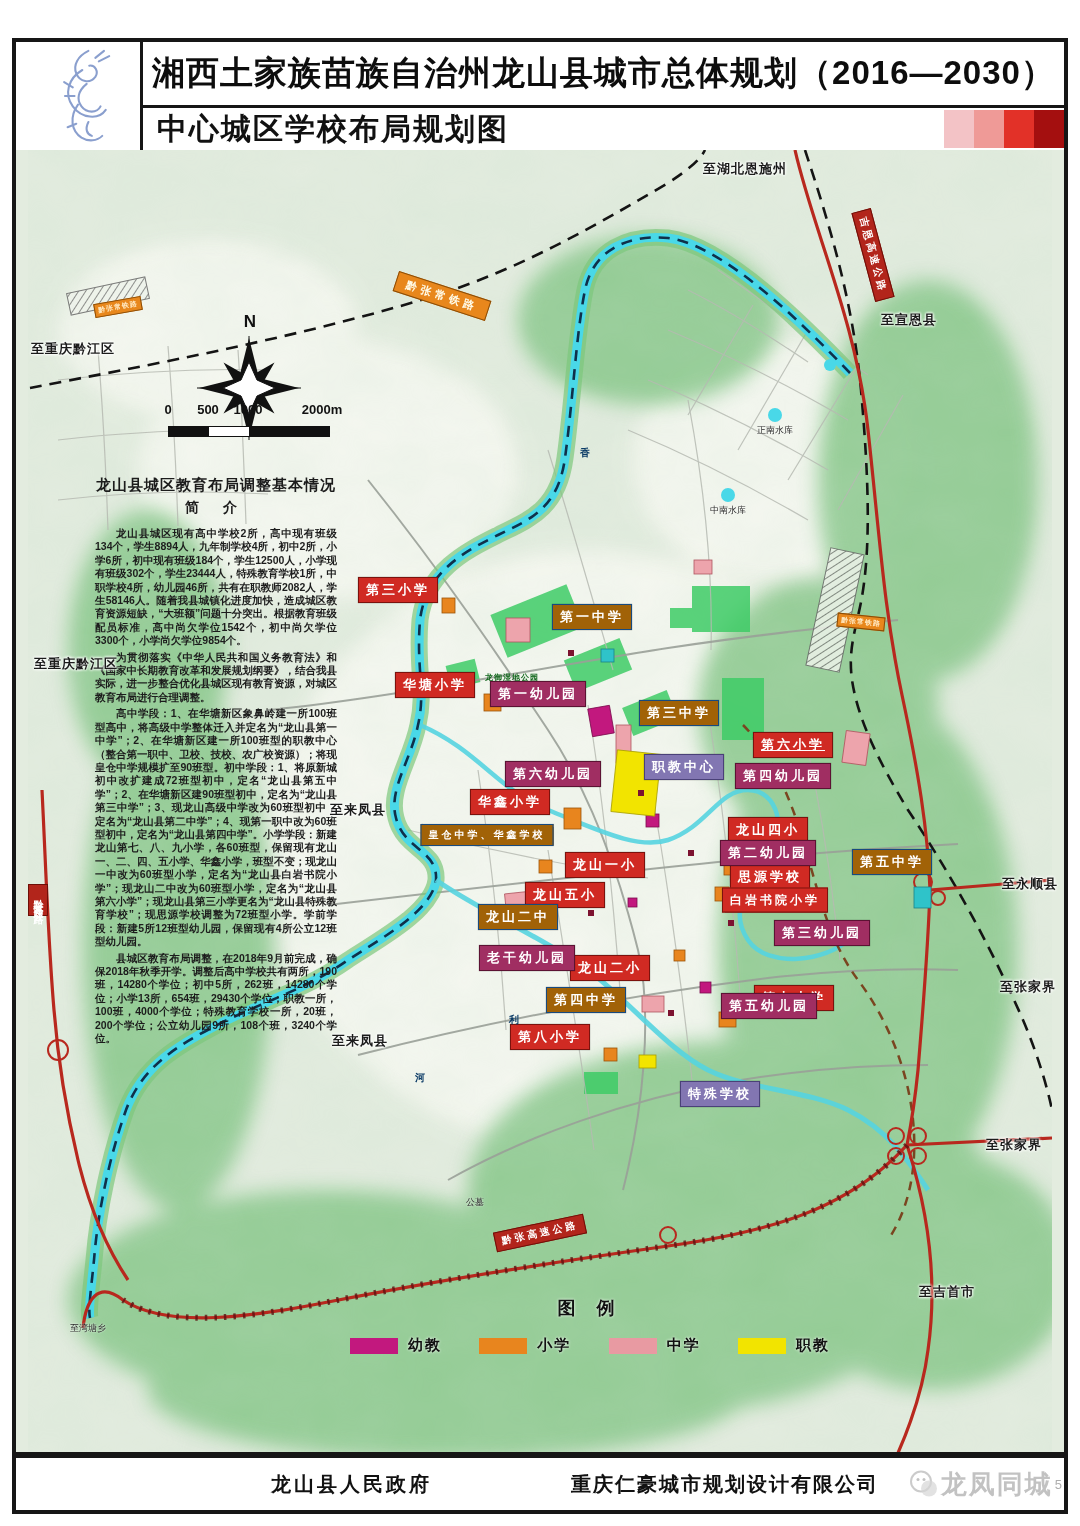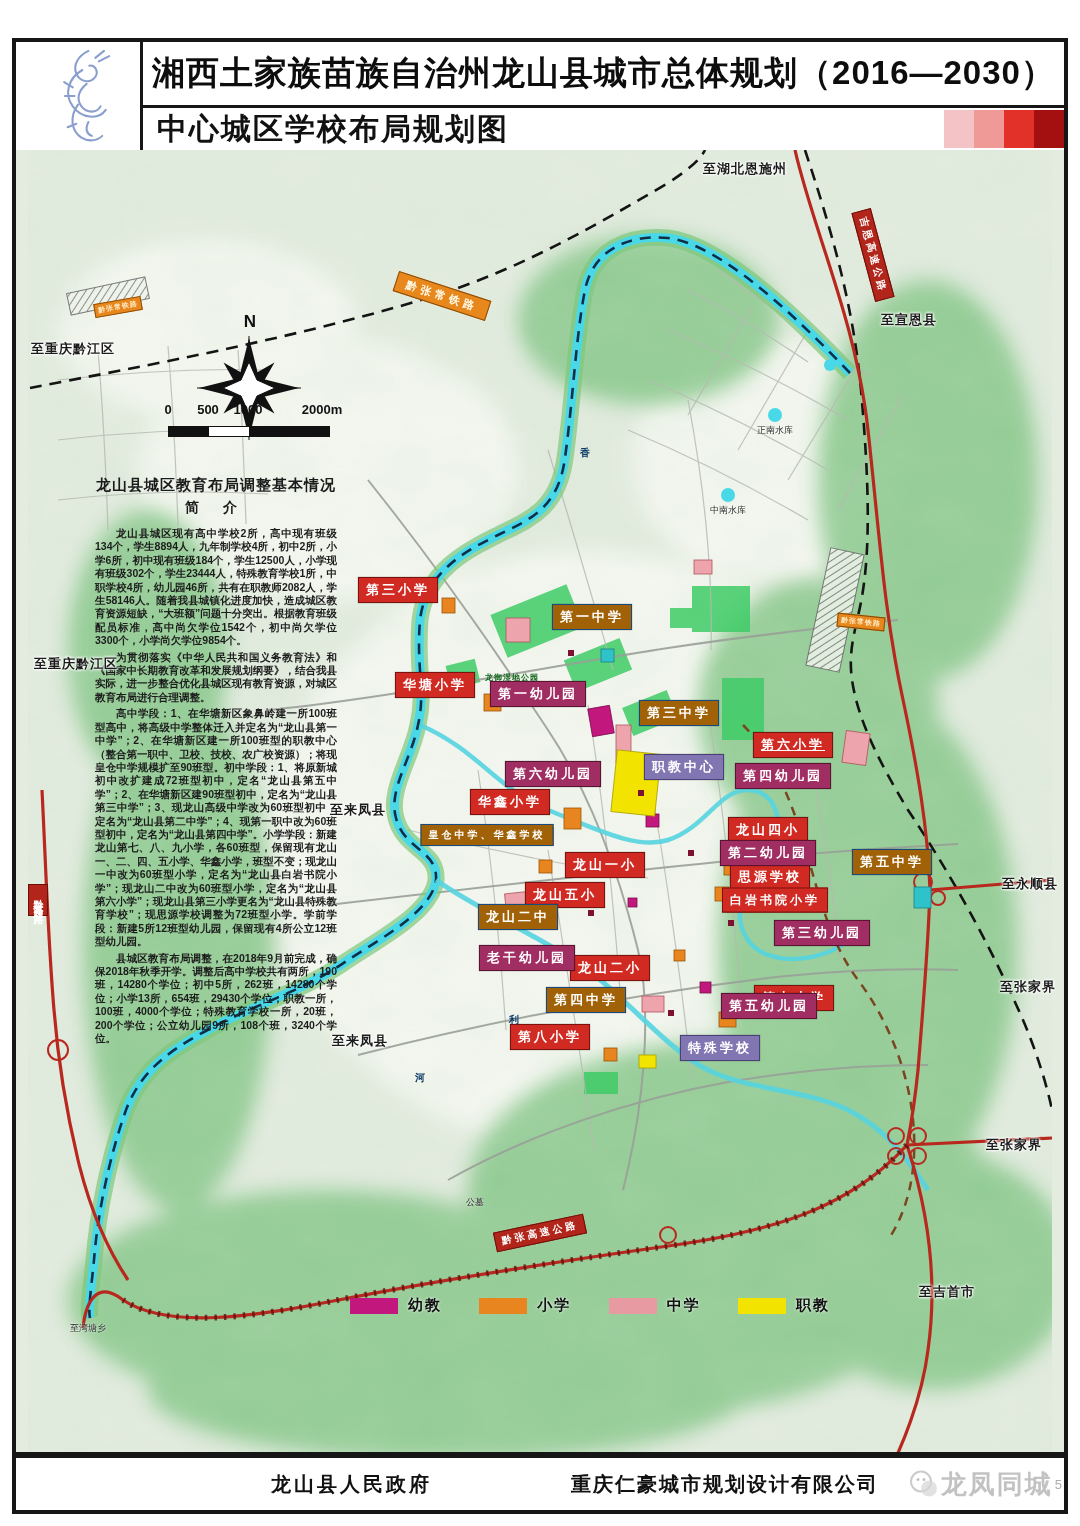--- a/index.html
+++ b/index.html
@@ -312,21 +312,21 @@
           <div class="mlbl ms" style="left: 558px; top: 850px; transform: translate(-50%, -50%) rotate(0deg);">第四中学</div>
           <div class="mlbl ms" style="left: 459px; top: 685px; font-size: 10px; transform: translate(-50%, -50%) rotate(0deg);">皇仓中学、华鑫学校</div>
           <div class="mlbl kg" style="left: 510px; top: 544px; transform: translate(-50%, -50%) rotate(0deg);">第一幼儿园</div>
           <div class="mlbl kg" style="left: 525px; top: 624px; transform: translate(-50%, -50%) rotate(0deg);">第六幼儿园</div>
           <div class="mlbl kg" style="left: 755px; top: 626px; transform: translate(-50%, -50%) rotate(0deg);">第四幼儿园</div>
           <div class="mlbl kg" style="left: 740px; top: 703px; transform: translate(-50%, -50%) rotate(0deg);">第二幼儿园</div>
           <div class="mlbl kg" style="left: 794px; top: 783px; transform: translate(-50%, -50%) rotate(0deg);">第三幼儿园</div>
           <div class="mlbl kg" style="left: 741px; top: 856px; transform: translate(-50%, -50%) rotate(0deg);">第五幼儿园</div>
           <div class="mlbl kg" style="left: 499px; top: 808px; transform: translate(-50%, -50%) rotate(0deg);">老干幼儿园</div>
           <div class="mlbl voc" style="left: 656px; top: 605px; transform: translate(-50%, -50%) rotate(0deg); margin-top: 12px;">职教中心</div>
-          <div class="mlbl voc" style="left: 692px; top: 898px; transform: translate(-50%, -50%) rotate(0deg);">特殊学校</div>
+          <div class="mlbl voc" style="left: 692px; top: 944px; transform: translate(-50%, -50%) rotate(0deg);">特殊学校</div>
           <div class="mlbl dir" style="left: 717px; top: 19px; transform: translate(-50%, -50%) rotate(0deg);">至湖北恩施州</div>
           <div class="mlbl dir" style="left: 45px; top: 199px; transform: translate(-50%, -50%) rotate(0deg);">至重庆黔江区</div>
           <div class="mlbl dir" style="left: 48px; top: 514px; transform: translate(-50%, -50%) rotate(0deg);">至重庆黔江区</div>
           <div class="mlbl dir" style="left: 330px; top: 660px; transform: translate(-50%, -50%) rotate(0deg);">至来凤县</div>
           <div class="mlbl dir" style="left: 332px; top: 891px; transform: translate(-50%, -50%) rotate(0deg);">至来凤县</div>
           <div class="mlbl dir" style="left: 881px; top: 170px; transform: translate(-50%, -50%) rotate(0deg);">至宣恩县</div>
           <div class="mlbl dir" style="left: 1002px; top: 734px; transform: translate(-50%, -50%) rotate(0deg);">至永顺县</div>
           <div class="mlbl dir" style="left: 1000px; top: 837px; transform: translate(-50%, -50%) rotate(0deg);">至张家界</div>
           <div class="mlbl dir" style="left: 986px; top: 995px; transform: translate(-50%, -50%) rotate(0deg);">至张家界</div>
           <div class="mlbl dir" style="left: 919px; top: 1142px; transform: translate(-50%, -50%) rotate(0deg);">至吉首市</div>
@@ -340,20 +340,21 @@
           <div class="mlbl riv" style="left: 392px; top: 928px; transform: translate(-50%, -50%) rotate(0deg);">河</div>
           <div class="mlbl rail" style="left: 414px; top: 146px; transform: translate(-50%, -50%) rotate(18deg);">黔张常铁路</div>
           <div class="mlbl railsm" style="left: 90px; top: 157px; transform: translate(-50%, -50%) rotate(-10deg);">黔张常铁路</div>
           <div class="mlbl railsm" style="left: 833px; top: 472px; transform: translate(-50%, -50%) rotate(6deg);">黔张常铁路</div>
           <div class="mlbl hwyv" style="left: 10px; top: 750px; transform: translate(-50%, -50%) rotate(0deg);">黔张高速公路</div>
           <div class="mlbl hwy" style="left: 512px; top: 1083px; transform: translate(-50%, -50%) rotate(-12deg);">黔张高速公路</div>
           <div class="mlbl hwy" style="left: 845px; top: 105px; transform: translate(-50%, -50%) rotate(75deg);">吉恩高速公路</div>
         </div>
 
       <div class="legend">
+        <div class="ltitle">图 例</div>
         <div class="lrow">
             <div class="litem">
               <div class="lswatch" style="background: rgb(194, 24, 126);"></div>
               <div class="llabel">幼教</div>
             </div>
             <div class="litem">
               <div class="lswatch" style="background: rgb(232, 133, 30);"></div>
               <div class="llabel">小学</div>
             </div>
             <div class="litem">

